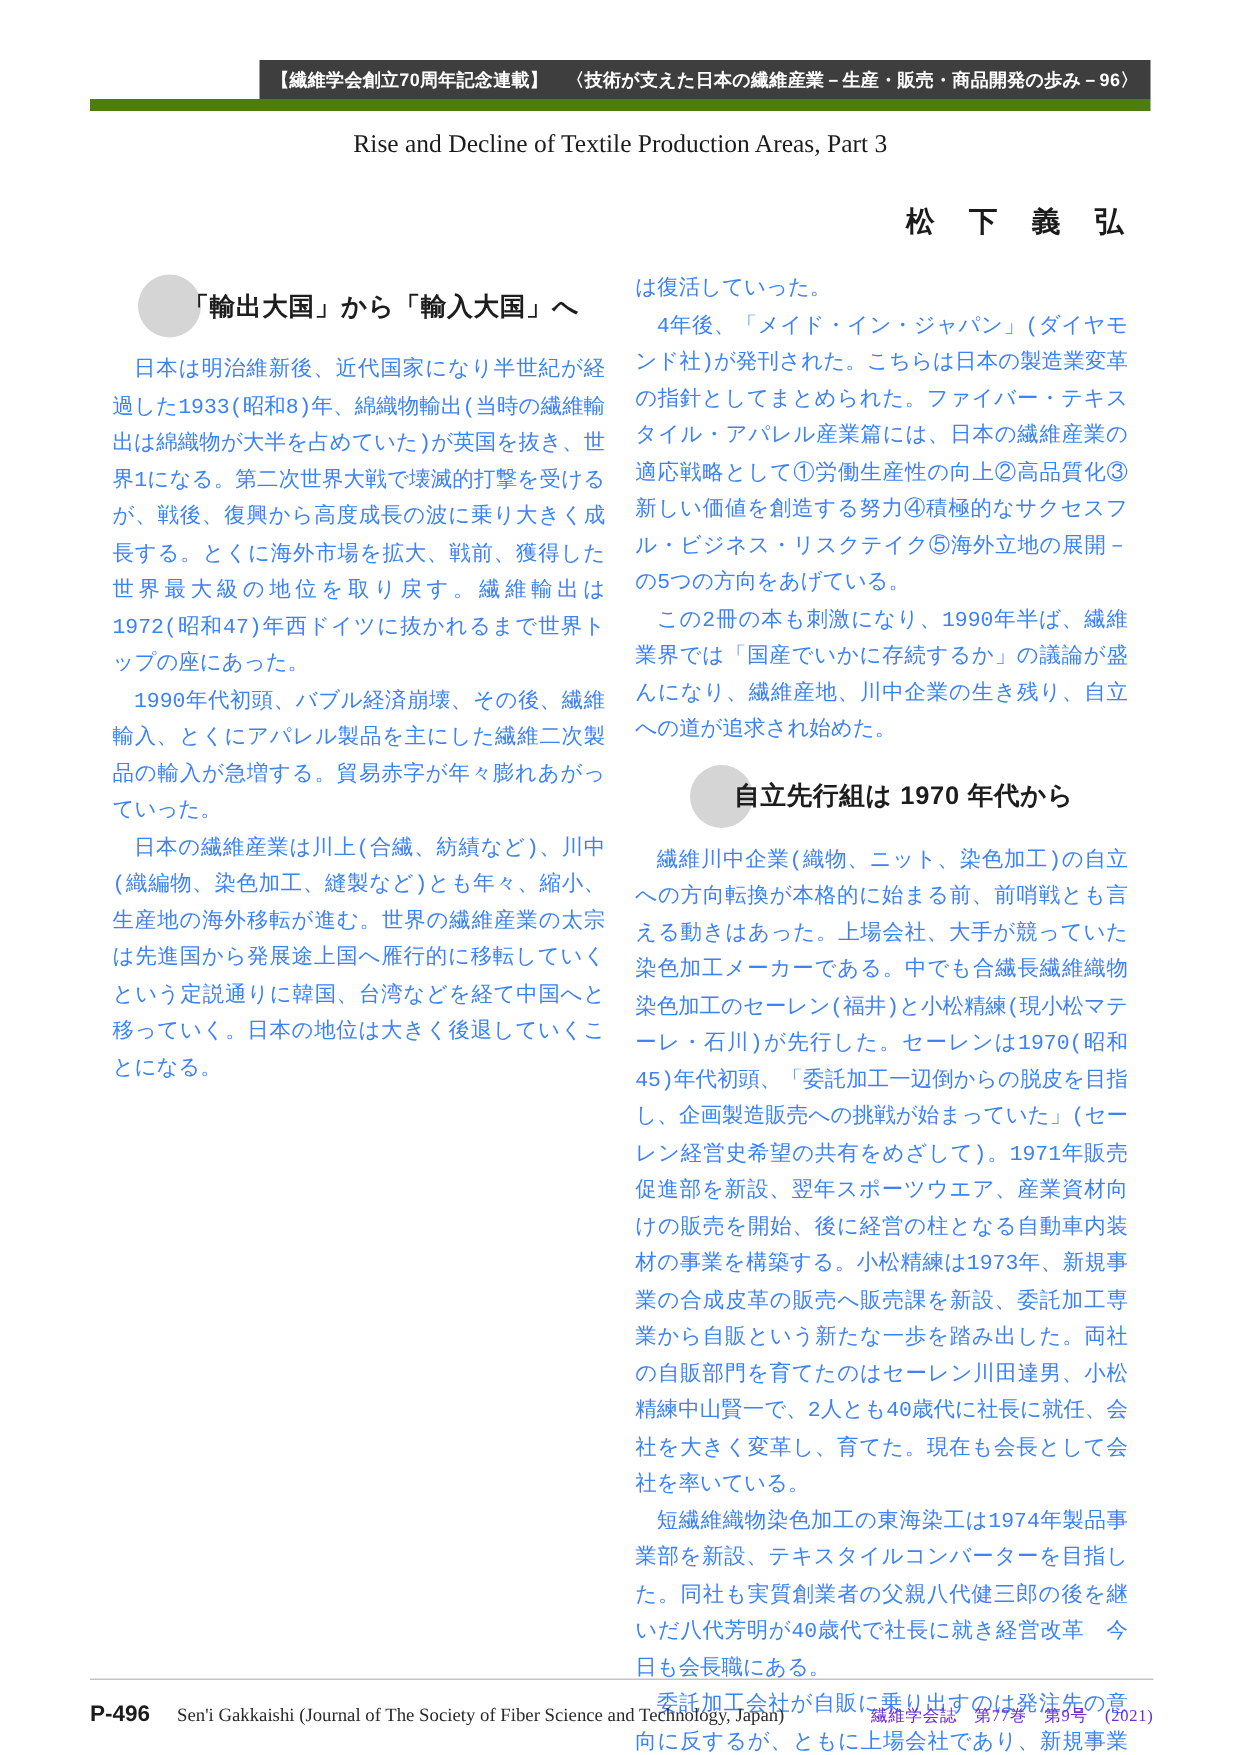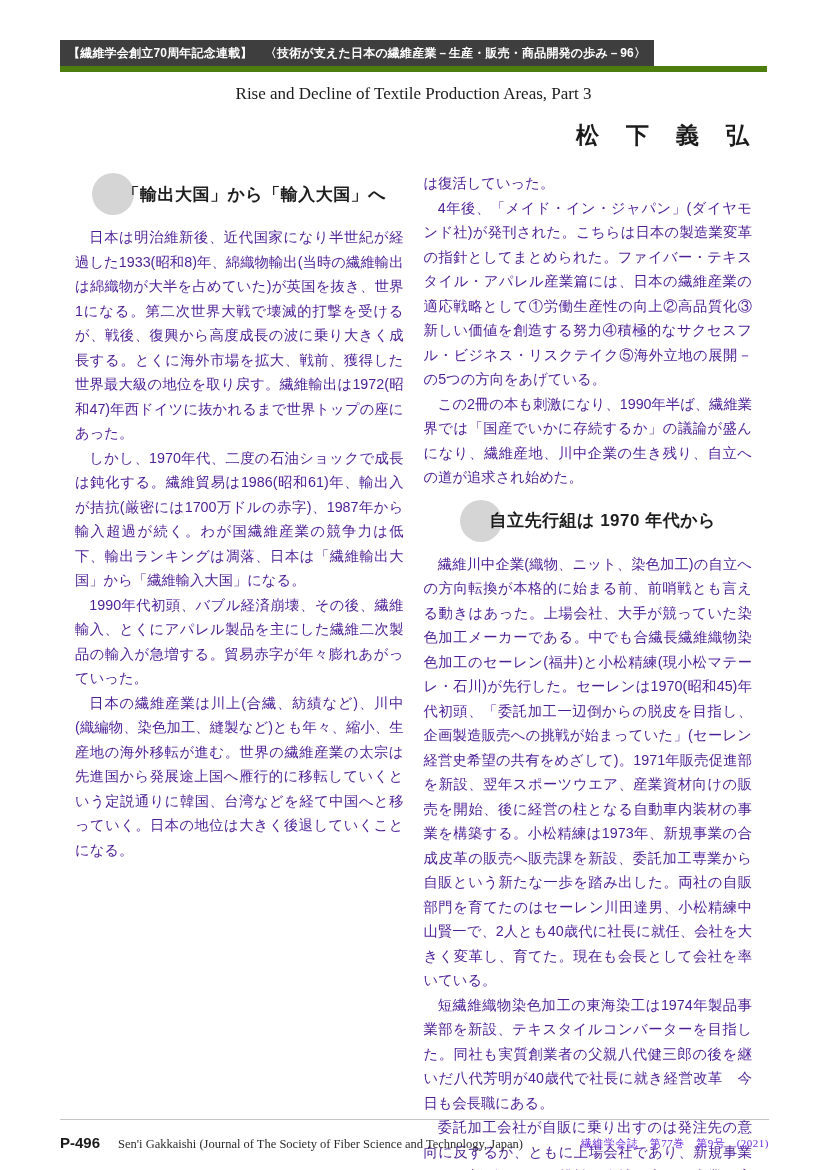--- a/index.html
+++ b/index.html
@@ -8,22 +8,23 @@
     width:827px;height:1170px;
     margin:0 auto;
     background:#ffffff;
     box-sizing:border-box;
     padding:40px 60px 0 60px;
     color:#1b1b1b;
     overflow:hidden;
   }
   
   .banner-rule{
-    border-bottom:6px solid #4d7c0f;
+    border-bottom:8px solid #4d7c0f;
     line-height:0;
+    text-align:right;
   }
   .banner{
     display:inline-block;
     vertical-align:bottom;
     background:#3e3e3e;
     color:#ffffff;
     font-family:"Liberation Sans","DejaVu Sans",sans-serif;
     font-size:12px;
     font-weight:bold;
     line-height:26px;
@@ -42,48 +43,48 @@
     color:#161616;
   }
   .subtitle{
     margin-top:12px;
     text-align:center;
     font-family:"Liberation Serif","DejaVu Serif",serif;
     font-size:17px;
     color:#1b1b1b;
   }
   .author{
-    margin-top:16px;
+    margin-top:29px;
     text-align:right;
     padding-right:16px;
     font-family:"Liberation Sans","DejaVu Sans",sans-serif;
-    font-size:23px;
+    font-size:19px;
     font-weight:600;
     letter-spacing:2px;
     color:#1b1b1b;
   }
   
   .columns{
     display:flex;
     gap:20px;
     padding:0 15px;
     margin-top:20px;
   }
   .col{
     flex:1 1 0;
     min-width:0;
   }
   .col p{
     margin:0;
-    font-family:Liberation Sans, sans-serif;
+    font-family:Liberation Mono, monospace;
     font-size:14.3px;
     line-height:24.5px;
     text-align:justify;
     text-indent:1em;
-    color:#4c1d95;
+    color:#3b82f6;
   }
   .col p.noindent{text-indent:0;}
   
   .section-header{
     display:flex;
     justify-content:center;
     align-items:center;
     height:42px;
     margin:10px 0;
     position:relative;
@@ -151,21 +152,20 @@
   <div class="author">松　下　義　弘</div>
 
   <div class="columns">
 
     <div class="col">
       <div class="section-header first">
         <span class="circle"></span>
         <span class="label">「輸出大国」から「輸入大国」へ</span>
       </div>
       <p>日本は明治維新後、近代国家になり半世紀が経過した1933(昭和8)年、綿織物輸出(当時の繊維輸出は綿織物が大半を占めていた)が英国を抜き、世界1になる。第二次世界大戦で壊滅的打撃を受けるが、戦後、復興から高度成長の波に乗り大きく成長する。とくに海外市場を拡大、戦前、獲得した世界最大級の地位を取り戻す。繊維輸出は1972(昭和47)年西ドイツに抜かれるまで世界トップの座にあった。</p>
-      <p>しかし、1970年代、二度の石油ショックで成長は鈍化する。繊維貿易は1986(昭和61)年、輸出入が拮抗(厳密には1700万ドルの赤字)、1987年から輸入超過が続く。わが国繊維産業の競争力は低下、輸出ランキングは凋落、日本は「繊維輸出大国」から「繊維輸入大国」になる。</p>
       <p>1990年代初頭、バブル経済崩壊、その後、繊維輸入、とくにアパレル製品を主にした繊維二次製品の輸入が急増する。貿易赤字が年々膨れあがっていった。</p>
       <p>日本の繊維産業は川上(合繊、紡績など)、川中(織編物、染色加工、縫製など)とも年々、縮小、生産地の海外移転が進む。世界の繊維産業の太宗は先進国から発展途上国へ雁行的に移転していくという定説通りに韓国、台湾などを経て中国へと移っていく。日本の地位は大きく後退していくことになる。</p>
 
     </div>
 
     <div class="col">
       <p class="noindent">は復活していった。</p>
       <p>4年後、「メイド・イン・ジャパン」(ダイヤモンド社)が発刊された。こちらは日本の製造業変革の指針としてまとめられた。ファイバー・テキスタイル・アパレル産業篇には、日本の繊維産業の適応戦略として①労働生産性の向上②高品質化③新しい価値を創造する努力④積極的なサクセスフル・ビジネス・リスクテイク⑤海外立地の展開－の5つの方向をあげている。</p>
       <p>この2冊の本も刺激になり、1990年半ば、繊維業界では「国産でいかに存続するか」の議論が盛んになり、繊維産地、川中企業の生き残り、自立への道が追求され始めた。</p>
       <div class="section-header">

